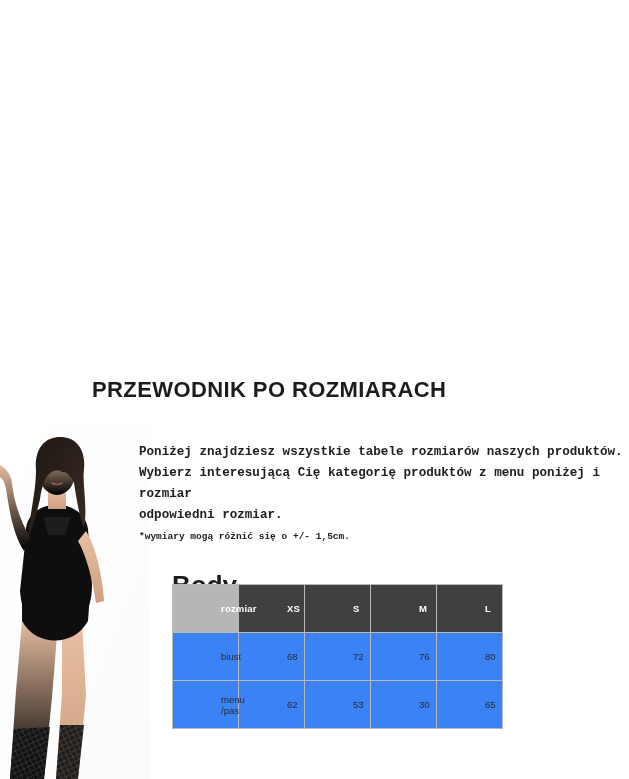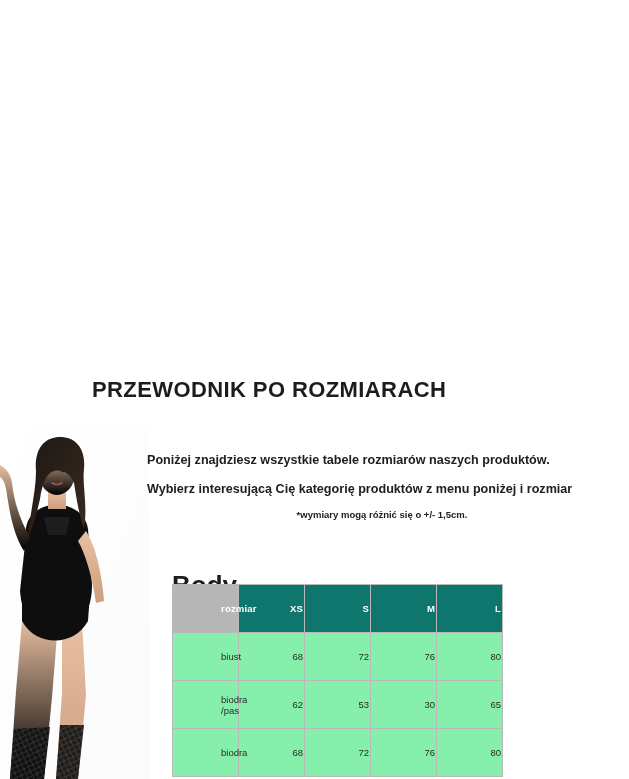--- a/index.html
+++ b/index.html
@@ -51,32 +51,32 @@
     position: absolute;
     left: 139px;
     top: 442px;
     width: 486px;
     font-size: 12.6px;
     font-weight: bold;
     line-height: 21px;
     color: #202020;
   }
   .intro p {
-    margin: 8px;
+    margin: 0;
+    font-family: Liberation Mono, monospace;
   }
   .intro .para-gap {
     margin-top: 7px;
   }
   .intro .note {
     margin-top: 4px;
     font-size: 9.5px;
     font-weight: bold;
     line-height: 14px;
     color: #202020;
-    text-align: center;
   }
 
   
   .section-heading {
     position: absolute;
     left: 172px;
     top: 548px;
     font-size: 26px;
     font-weight: bold;
     color: #1c1c1c;
@@ -91,41 +91,41 @@
     width: 330px;
   }
   table.size-table {
     border-collapse: collapse;
     width: 330px;
     table-layout: fixed;
   }
   table.size-table th,
   table.size-table td {
     border: 1px solid #b9b9b9;
-    text-align: right;
+    text-align: left;
     vertical-align: middle;
     height: 45px;
     font-size: 9.5px;
     color: #2a2a2a;
     font-weight: normal;
     padding-left: 48px;
   }
   table.size-table thead th {
-    background: #0f766e;
+    background: #404040;
     color: #ffffff;
     font-weight: bold;
     font-size: 9.5px;
     letter-spacing: 0.2px;
     height: 45px;
   }
   table.size-table thead th.first-col {
     background: #b6b6b6;
   }
   table.size-table tbody td {
-    background: #86efac;
+    background: #3b82f6;
   }
   table.size-table col.c-label { width: 66px; }
   table.size-table col.c-size { width: 66px; }
 </style>
 </head>
 <body>
 
 <div class="page">
 
   <div class="model-photo">
@@ -182,20 +182,21 @@
 
       <path d="M44 92 L70 92 L66 110 L48 110 Z" fill="#222" opacity="0.8"></path>
     </svg>
   </div>
 
   <h1 class="guide-title">PRZEWODNIK PO ROZMIARACH</h1>
 
   <div class="intro">
     <p>Poniżej znajdziesz wszystkie tabele rozmiarów naszych produktów.</p>
     <p>Wybierz interesującą Cię kategorię produktów z menu poniżej i rozmiar</p>
+    <p>odpowiedni rozmiar.</p>
     <p class="note">*wymiary mogą różnić się o +/- 1,5cm.</p>
   </div>
 
   <h2 class="section-heading">Body</h2>
 
   <div class="size-table-wrap">
     <table class="size-table">
       <colgroup>
         <col class="c-label">
         <col class="c-size">
@@ -214,30 +215,23 @@
       </thead>
       <tbody>
         <tr>
           <td>biust</td>
           <td>68</td>
           <td>72</td>
           <td>76</td>
           <td>80</td>
         </tr>
         <tr>
-          <td>biodra /pas</td>
+          <td>menu /pas</td>
           <td>62</td>
           <td>53</td>
           <td>30</td>
           <td>65</td>
         </tr>
-        <tr>
-          <td>biodra</td>
-          <td>68</td>
-          <td>72</td>
-          <td>76</td>
-          <td>80</td>
-        </tr>
       </tbody>
     </table>
   </div>
 
 </div>
 
 </body></html>

